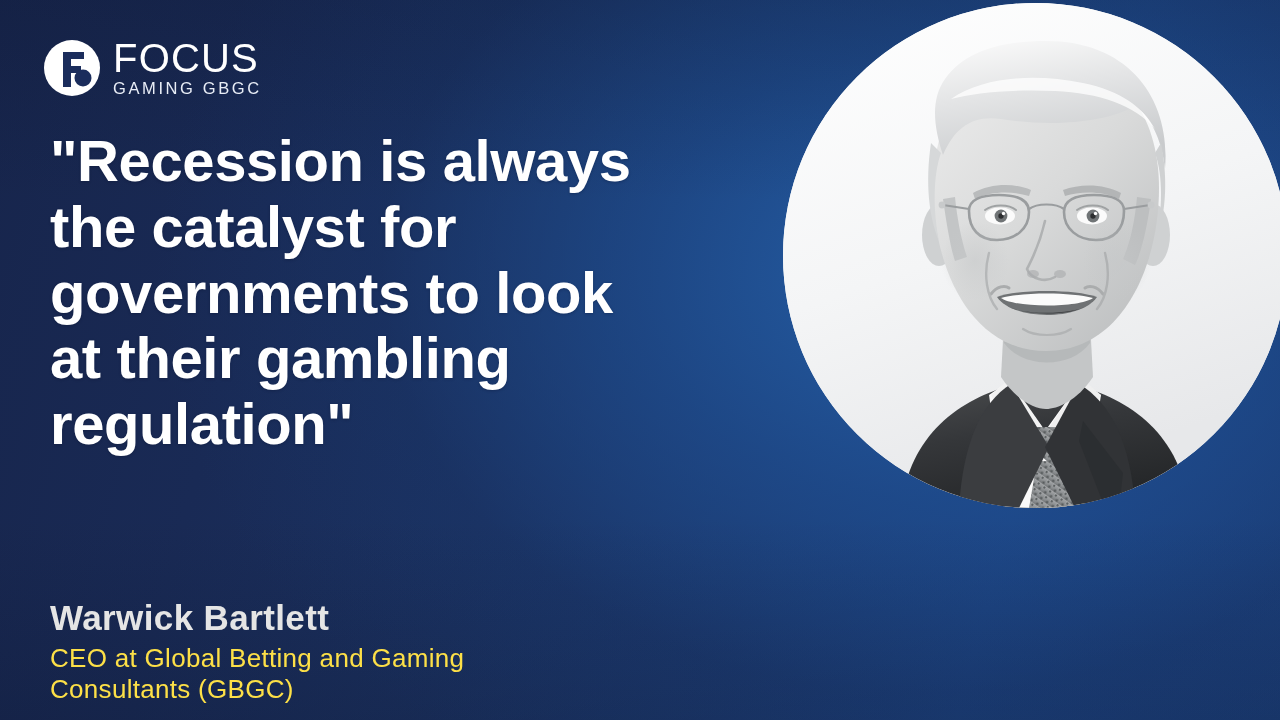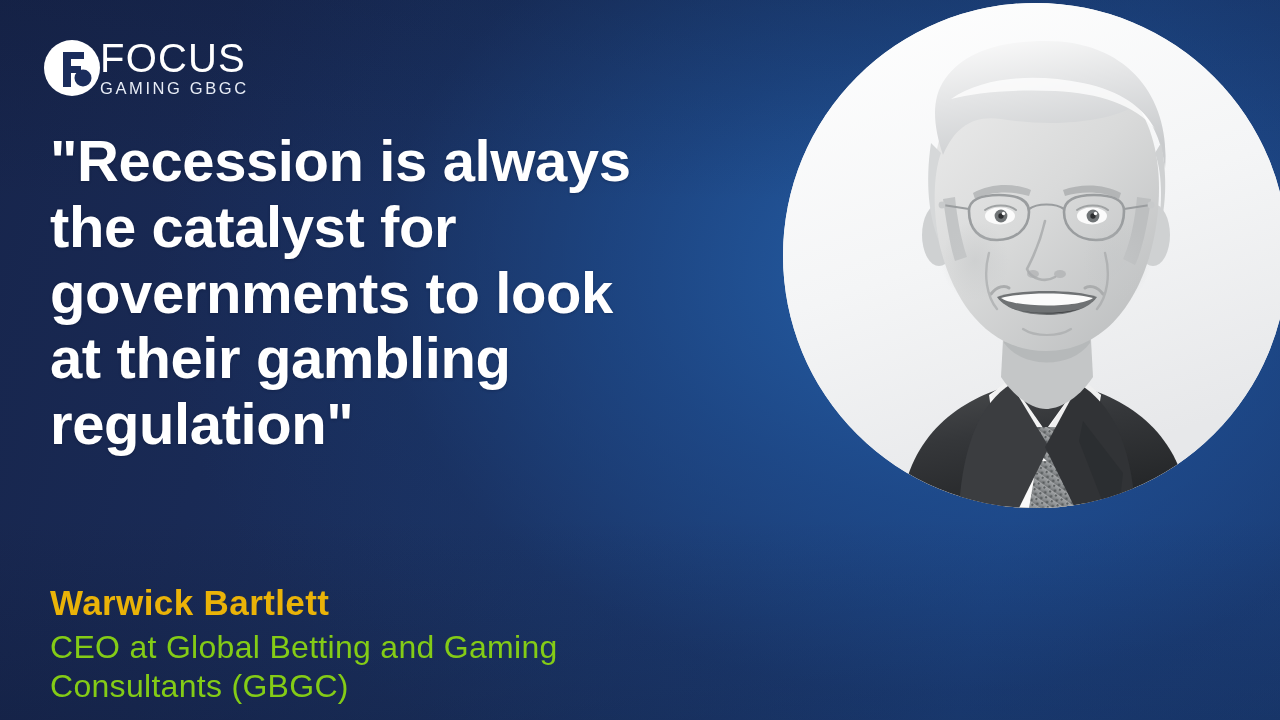--- a/index.html
+++ b/index.html
@@ -47,20 +47,21 @@
         rgba(10,18,40,0.22) 100%);
   }
 
   
   .logo {
     position: absolute;
     left: 44px;
     top: 38px;
     display: flex;
     align-items: center;
+    gap: 13px;
   }
   .logo-mark {
     width: 56px;
     height: 56px;
     flex: 0 0 56px;
     position: relative;
   }
   .logo-wordmark {
     display: flex;
     flex-direction: column;
@@ -100,30 +101,30 @@
   }
 
   
   .attribution {
     position: absolute;
     left: 50px;
     bottom: 14px;
     width: 700px;
   }
   .attrib-name {
-    color: #eab308;
+    color: #e5e5e5;
     font-size: 35px;
     font-weight: 700;
     letter-spacing: 0.4px;
     line-height: 1.2;
     margin: 0 0 4px 0;
   }
   .attrib-role {
-    color: #84cc16;
-    font-size: 32px;
+    color: #fde047;
+    font-size: 26px;
     font-weight: 300;
     letter-spacing: 0.3px;
     line-height: 1.22;
     margin: 0;
     white-space: pre-line;
   }
 
   
   .portrait {
     position: absolute;

